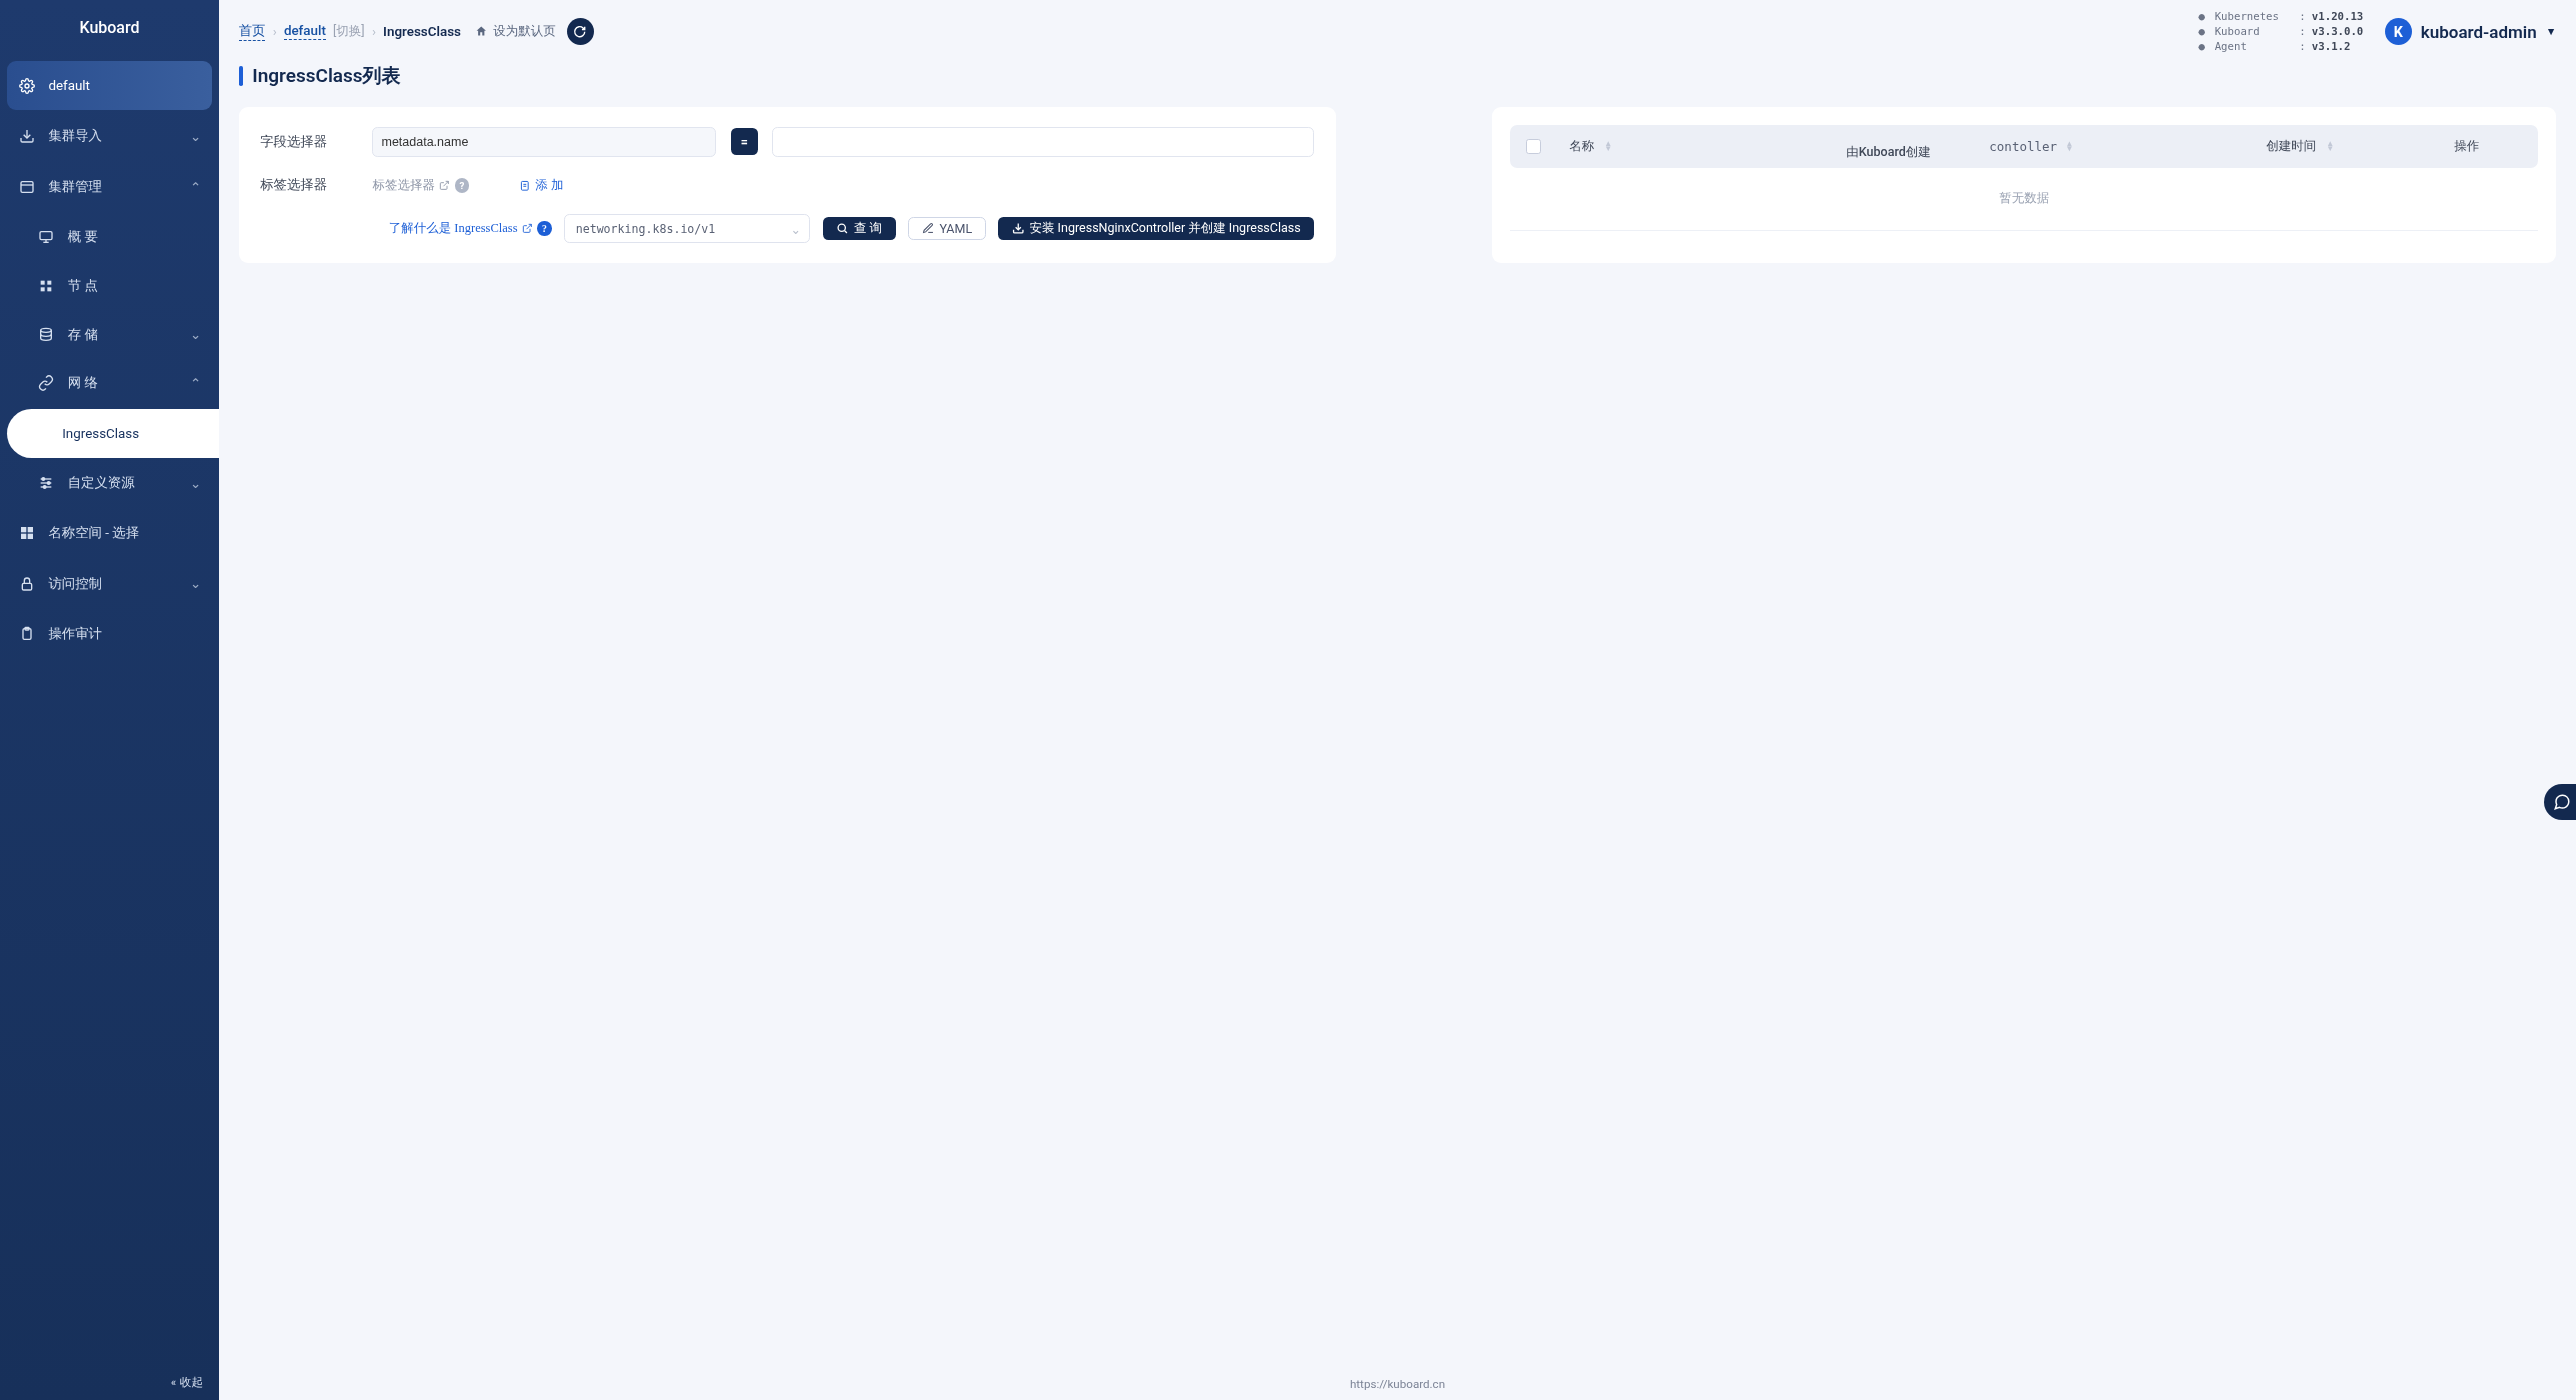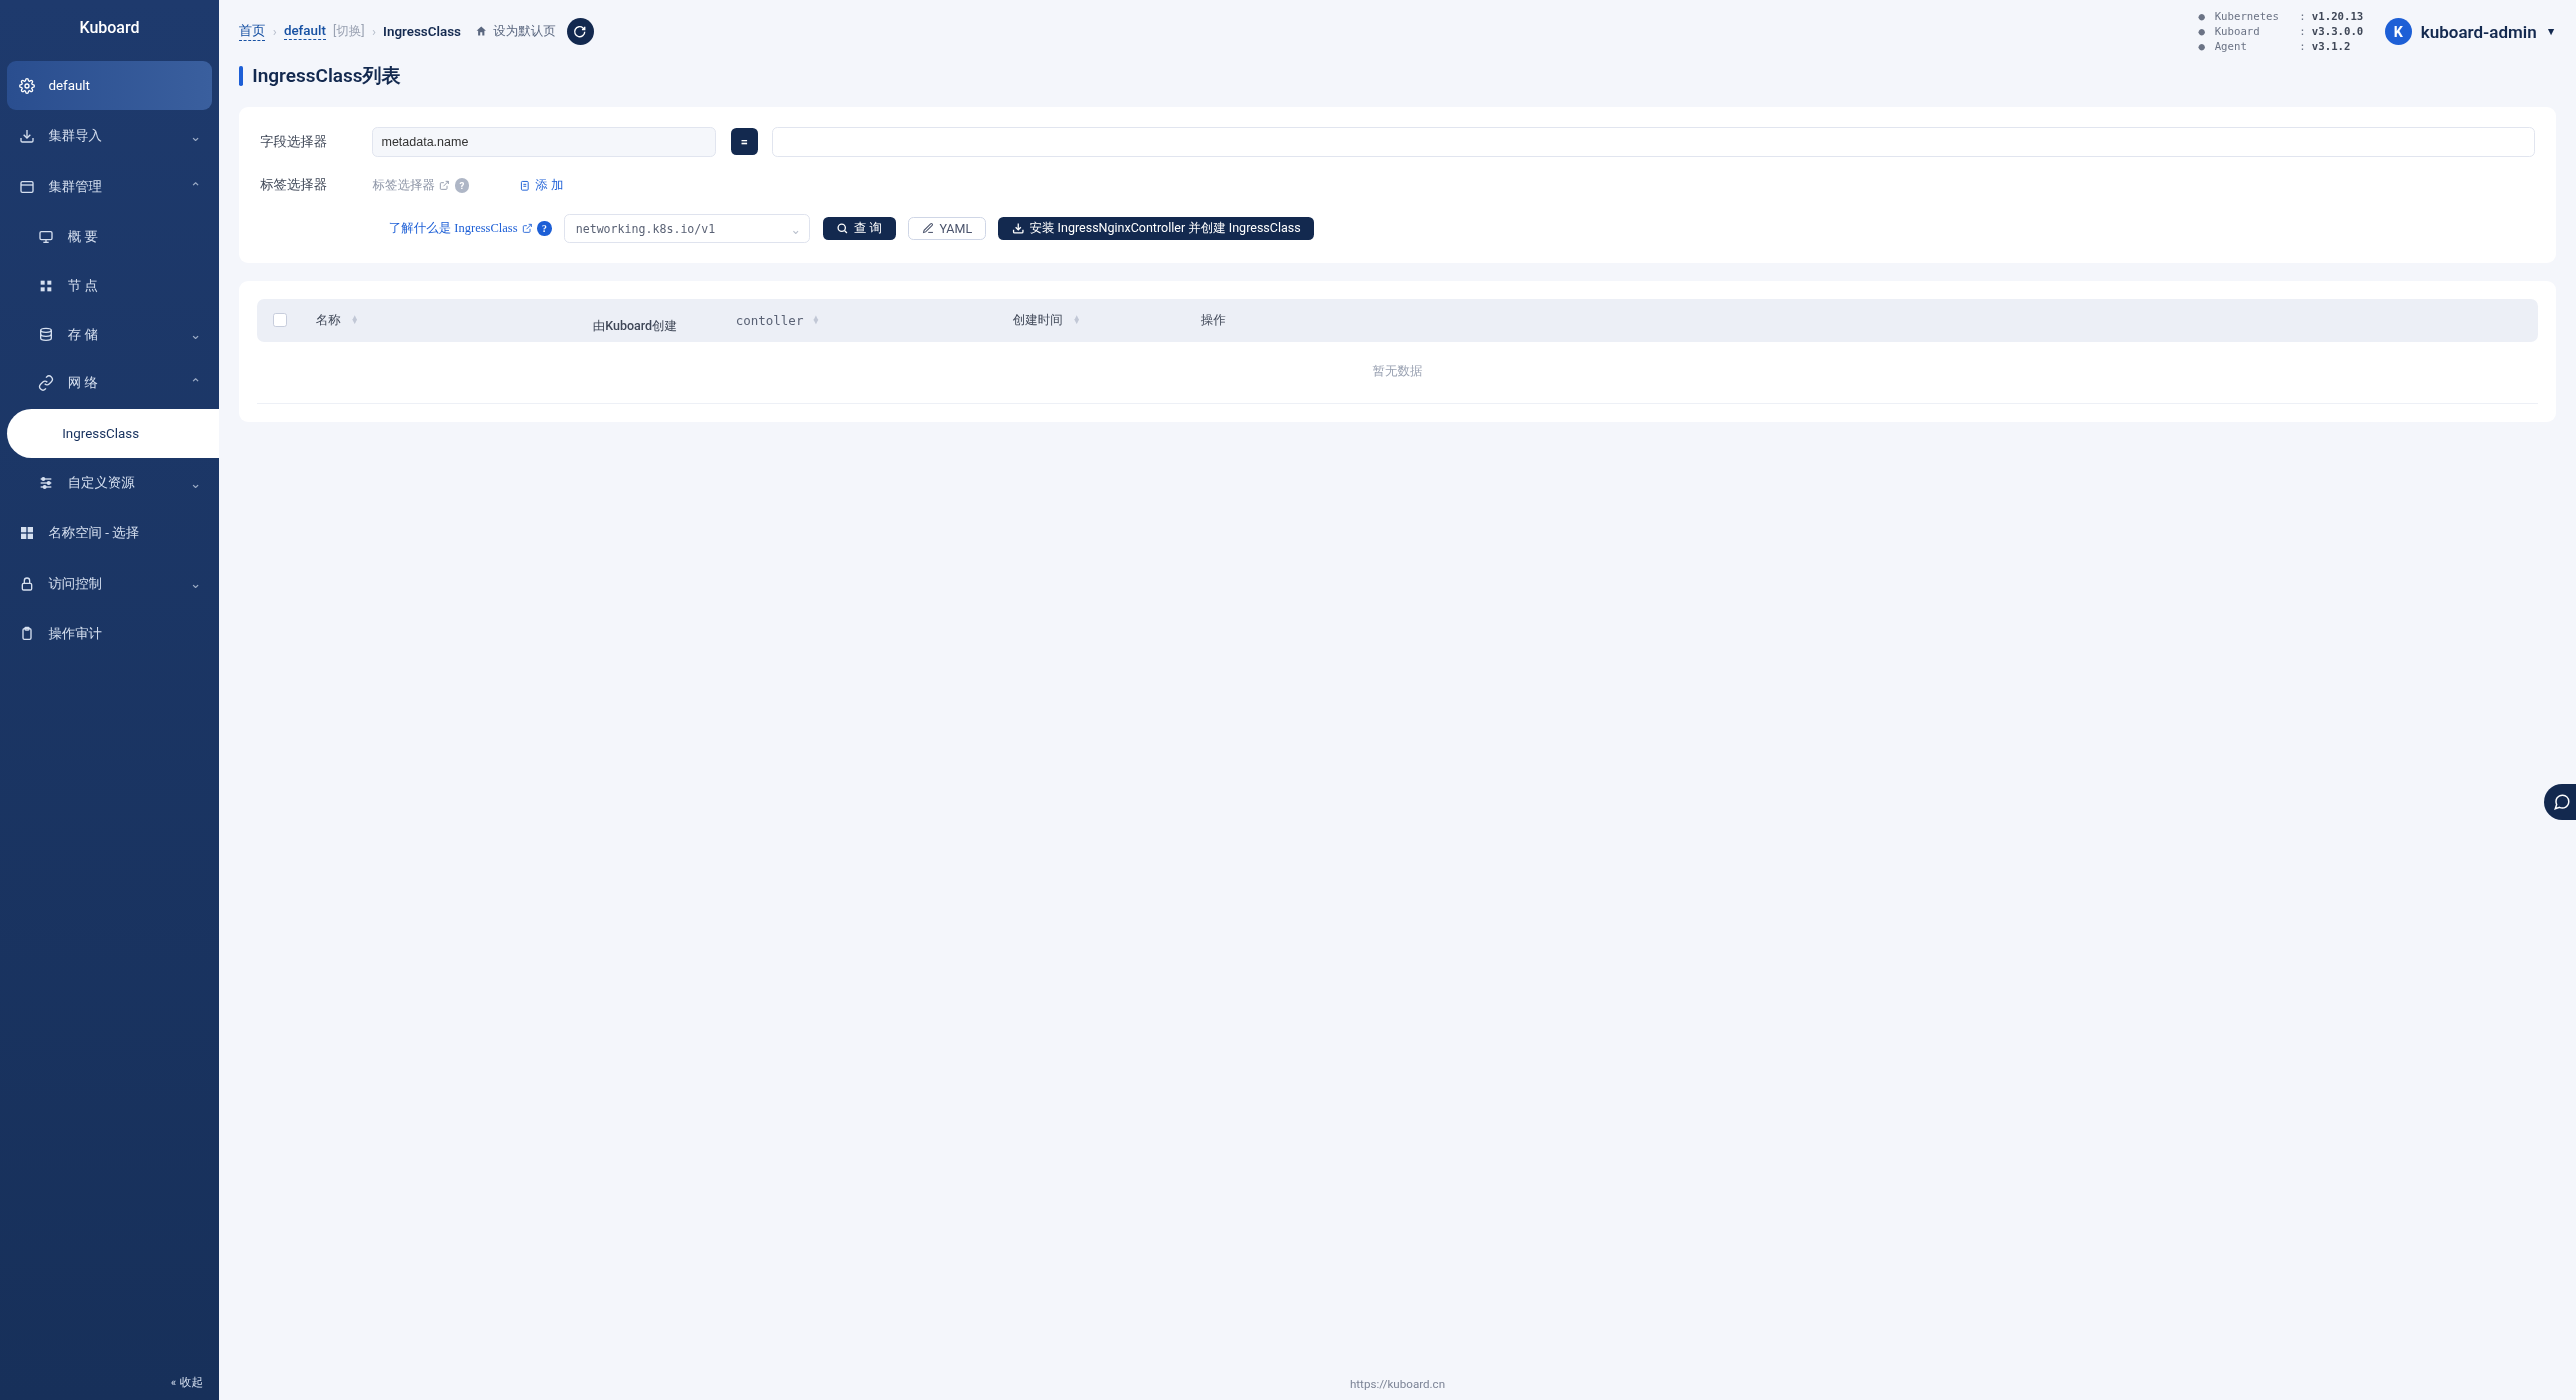--- a/index.html
+++ b/index.html
@@ -32,21 +32,21 @@
     .ver-block { display: grid; grid-template-columns: 12.5px 81px 9px auto; row-gap: 1.8px; column-gap: 3.6px; font-size: 10.7px; color: #6b7385; font-family: ui-monospace, SFMono-Regular, Menlo, monospace; }
     .ver-dot { color: #6b7385; }
     .ver-val { color: #3f4757; font-weight: 600; }
     .user-block { display: flex; align-items: center; gap: 9px; font-size: 17px; font-weight: 600; color: #13294f; cursor: pointer; }
     .user-avatar { width: 27px; height: 27px; border-radius: 50%; background: #1d5fd6; color: #fff; display: inline-flex; align-items: center; justify-content: center; font-size: 14.3px; font-weight: 700; }
 
     .page-title-row { padding: 0 19.7px; display: flex; align-items: center; gap: 9px; }
     .title-bar { width: 4.5px; height: 19.7px; background: #1d5fd6; border-radius: 1.8px; }
     .page-title { font-size: 19px; font-weight: 600; color: #13294f; }
 
-    .content { padding: 18px 19.7px; display: flex; flex-direction: column; gap: 18px; justify-content: space-between; }
+    .content { padding: 18px 19.7px; display: flex; gap: 18px; justify-content: space-between; }
     .card { background: #fff; border-radius: 9px; padding: 19.7px 21.5px; }
 
     .filter-row { display: flex; align-items: center; gap: 14.3px; margin-bottom: 19.7px; }
     .filter-label { width: 98px; color: #3f4757; font-size: 13.4px; }
     .input { height: 30px; border: 0.9px solid #e1e5ef; border-radius: 5.4px; padding: 0 9px; background: #f5f7fb; font-size: 12.5px; color: #333; }
     .input.white { background: #fff; }
     .sq-btn { width: 27px; height: 27px; border-radius: 5.4px; background: #13294f; color: #fff; display: inline-flex; align-items: center; justify-content: center; font-weight: 700; cursor: pointer; }
     .link { color: #1d5fd6; font-size: 12.5px; cursor: pointer; display: inline-flex; align-items: center; gap: 4.5px; font-family: Liberation Serif, serif; }
     .muted { color: #8b93a5; font-size: 12.5px; display: inline-flex; align-items: center; gap: 4.5px; }
     .help-dot { width: 14.3px; height: 14.3px; border-radius: 50%; background: #aeb6c6; color: #fff; display: inline-flex; align-items: center; justify-content: center; font-size: 9.8px; font-weight: 700; }

